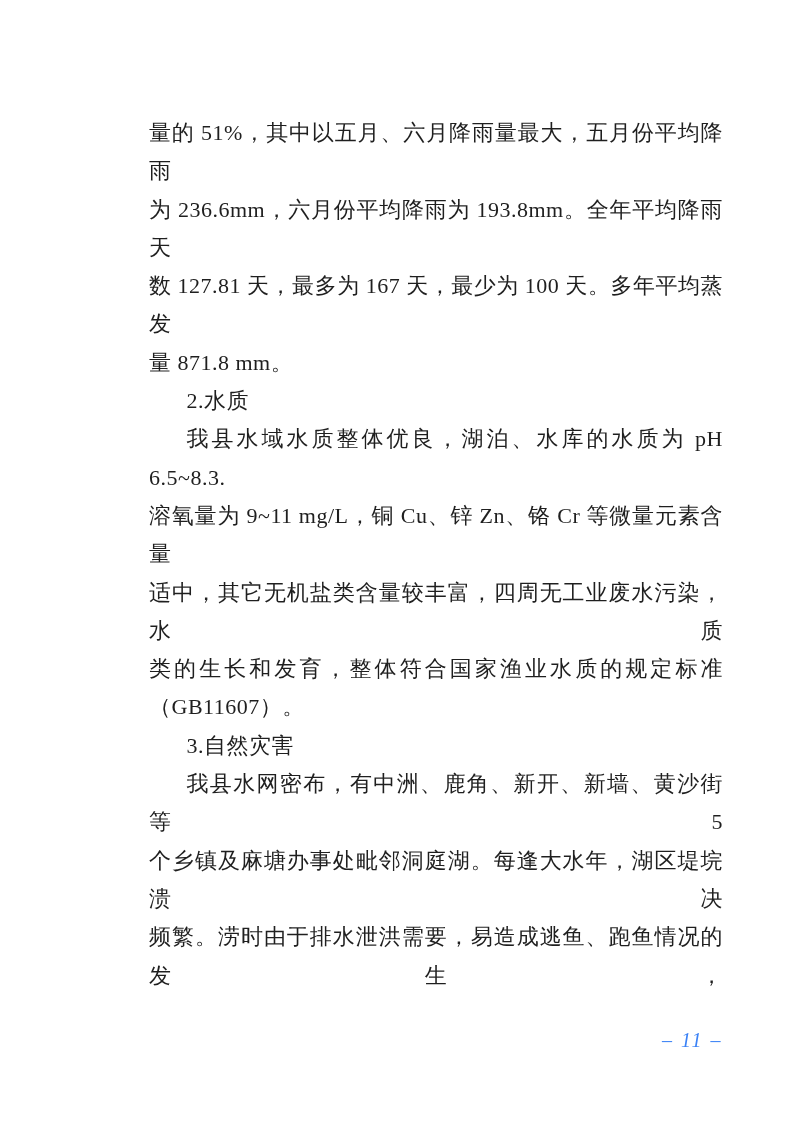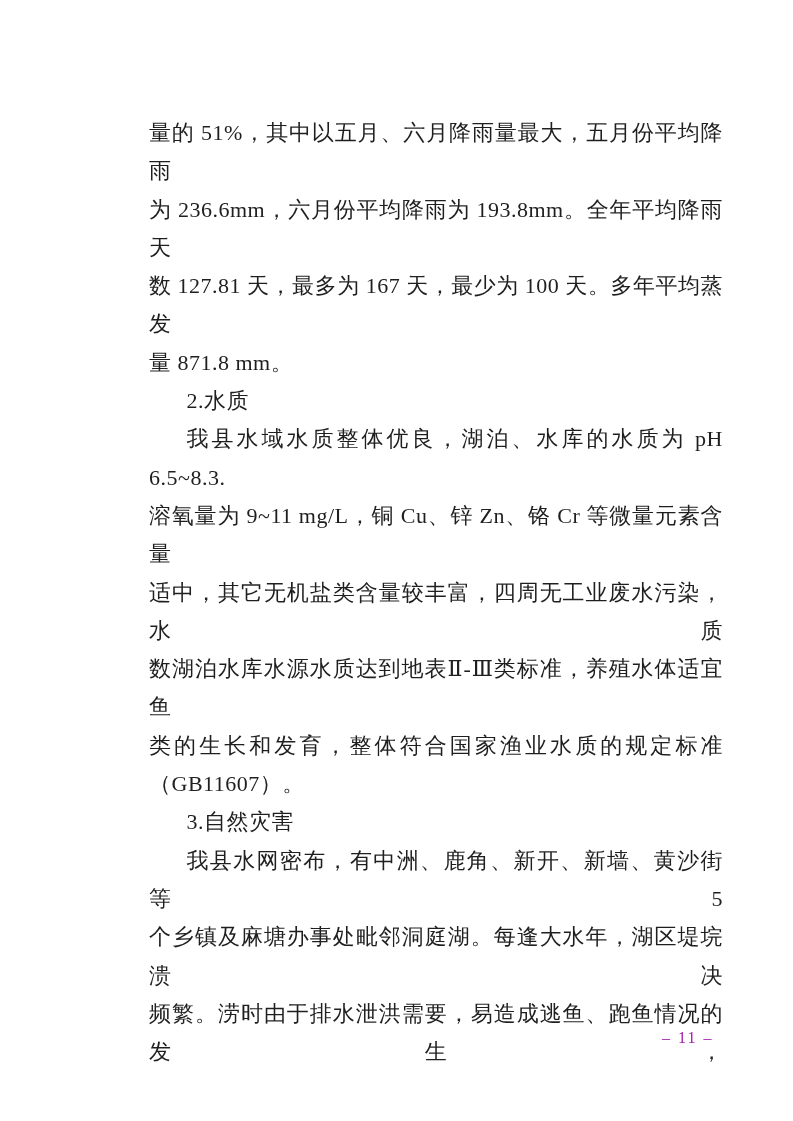--- a/index.html
+++ b/index.html
@@ -44,40 +44,40 @@
     text-justify: inter-character;
   }
   
   .ind {
     text-indent: 1.7em;
   }
   .pageno {
     position: absolute;
     left: 626px;
     top: 1029px;
-    font-size: 16px;
+    font-size: 20px;
     letter-spacing: 2px;
-    color: #a21caf;
+    color: #3b82f6;
+    font-style: italic;
   }
 </style>
 </head>
 <body>
 
 <div class="sheet">
 
   <div class="textblock">
     <p class="ln j">量的 51%，其中以五月、六月降雨量最大，五月份平均降雨</p>
     <p class="ln j">为 236.6mm，六月份平均降雨为 193.8mm。全年平均降雨天</p>
     <p class="ln j">数 127.81 天，最多为 167 天，最少为 100 天。多年平均蒸发</p>
     <p class="ln">量 871.8 mm。</p>
     <p class="ln ind">2.水质</p>
     <p class="ln ind j">我县水域水质整体优良，湖泊、水库的水质为 pH 6.5~8.3.</p>
     <p class="ln j">溶氧量为 9~11 mg/L，铜 Cu、锌 Zn、铬 Cr 等微量元素含量</p>
     <p class="ln j">适中，其它无机盐类含量较丰富，四周无工业废水污染，水质</p>
-    <p class="ln j">数湖泊水库水源水质达到地表Ⅱ-Ⅲ类标准，养殖水体适宜鱼</p>
     <p class="ln j">类的生长和发育，整体符合国家渔业水质的规定标准</p>
     <p class="ln">（GB11607）。</p>
     <p class="ln ind">3.自然灾害</p>
     <p class="ln ind j">我县水网密布，有中洲、鹿角、新开、新墙、黄沙街等5</p>
     <p class="ln j">个乡镇及麻塘办事处毗邻洞庭湖。每逢大水年，湖区堤垸溃决</p>
     <p class="ln j">频繁。涝时由于排水泄洪需要，易造成逃鱼、跑鱼情况的发生，</p>
 
   </div>
 
   <div class="pageno">– 11 –</div>

